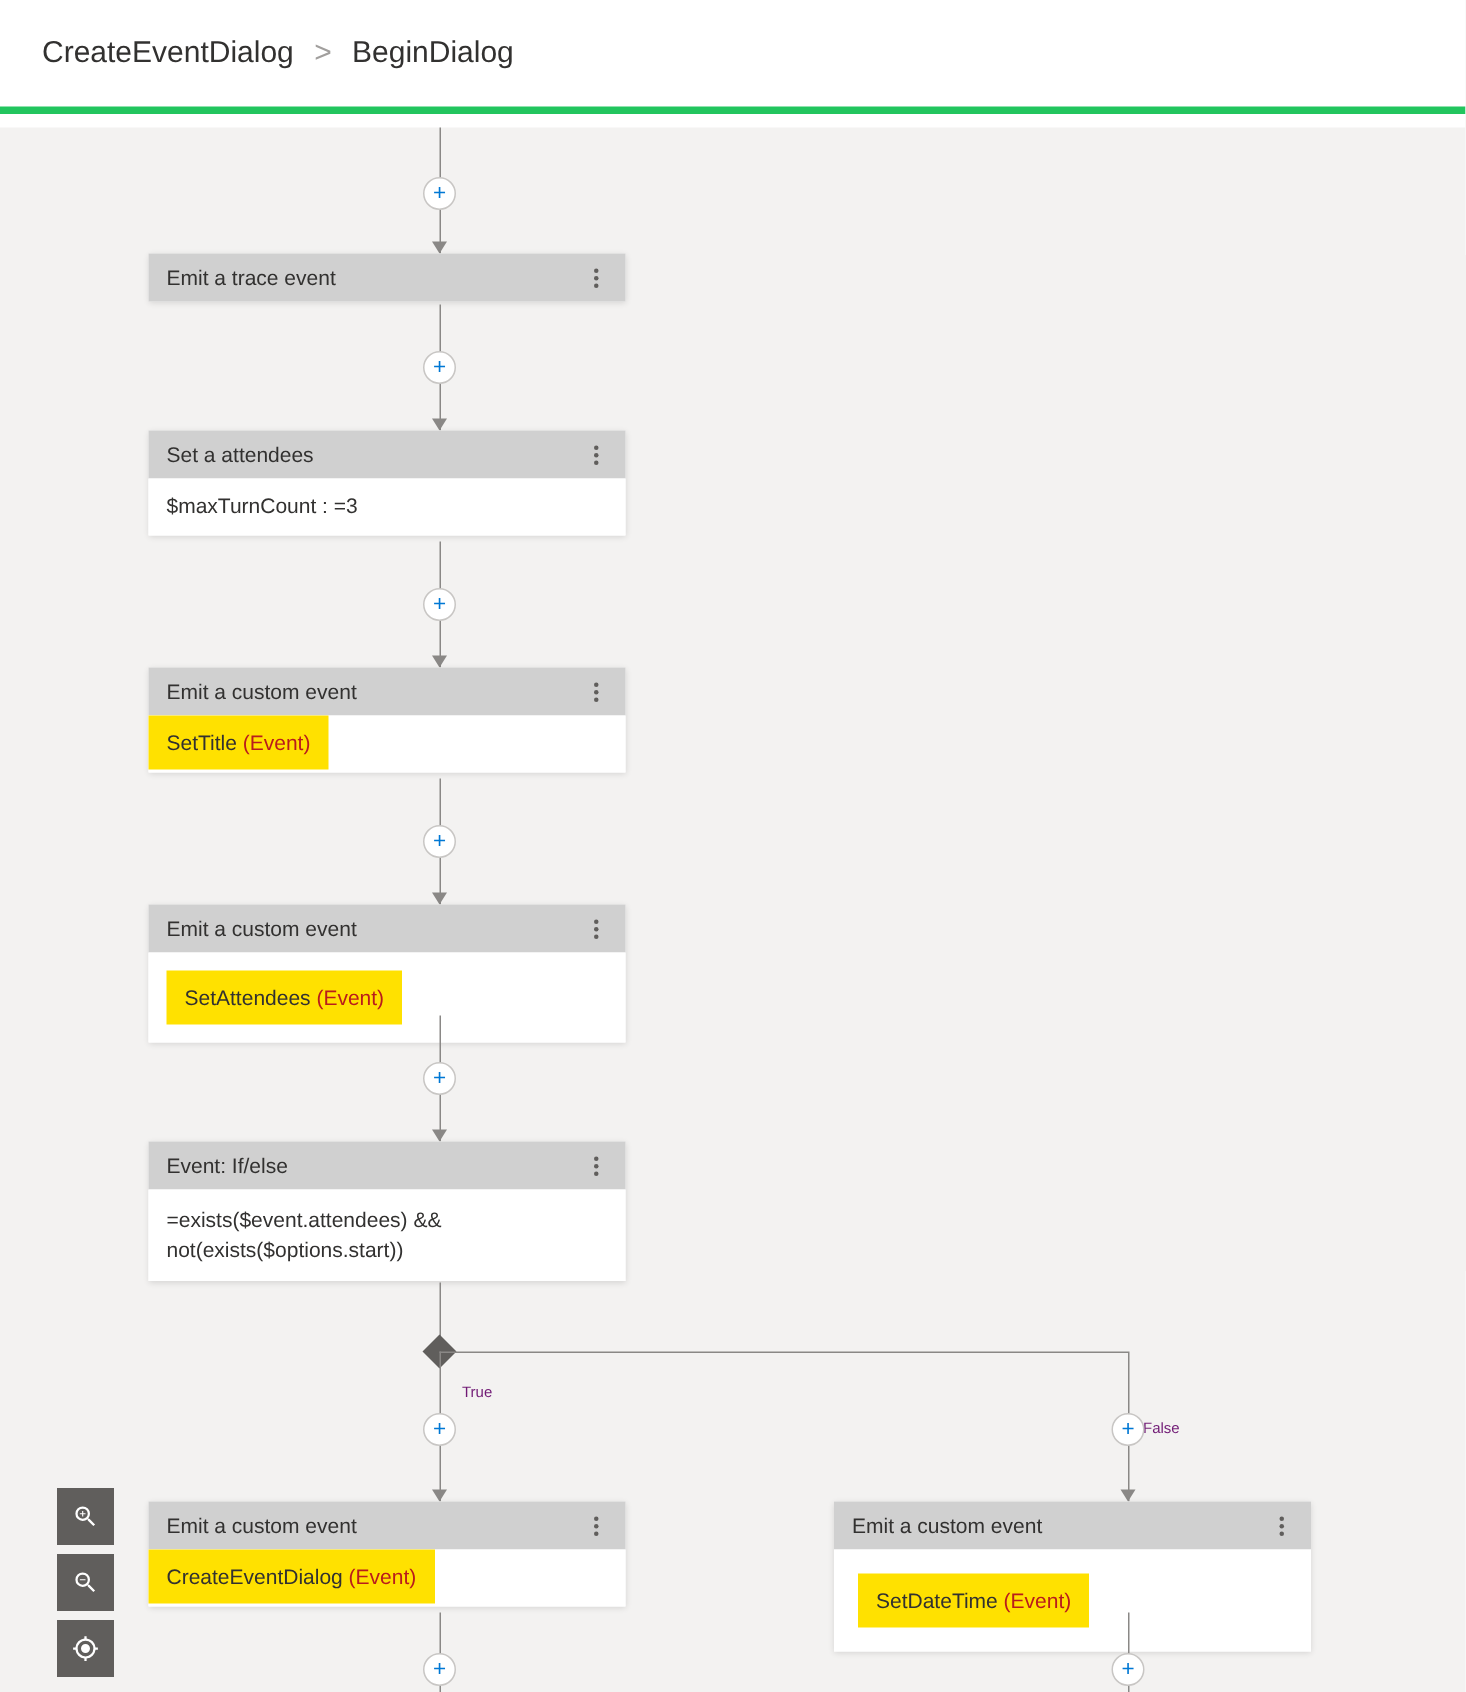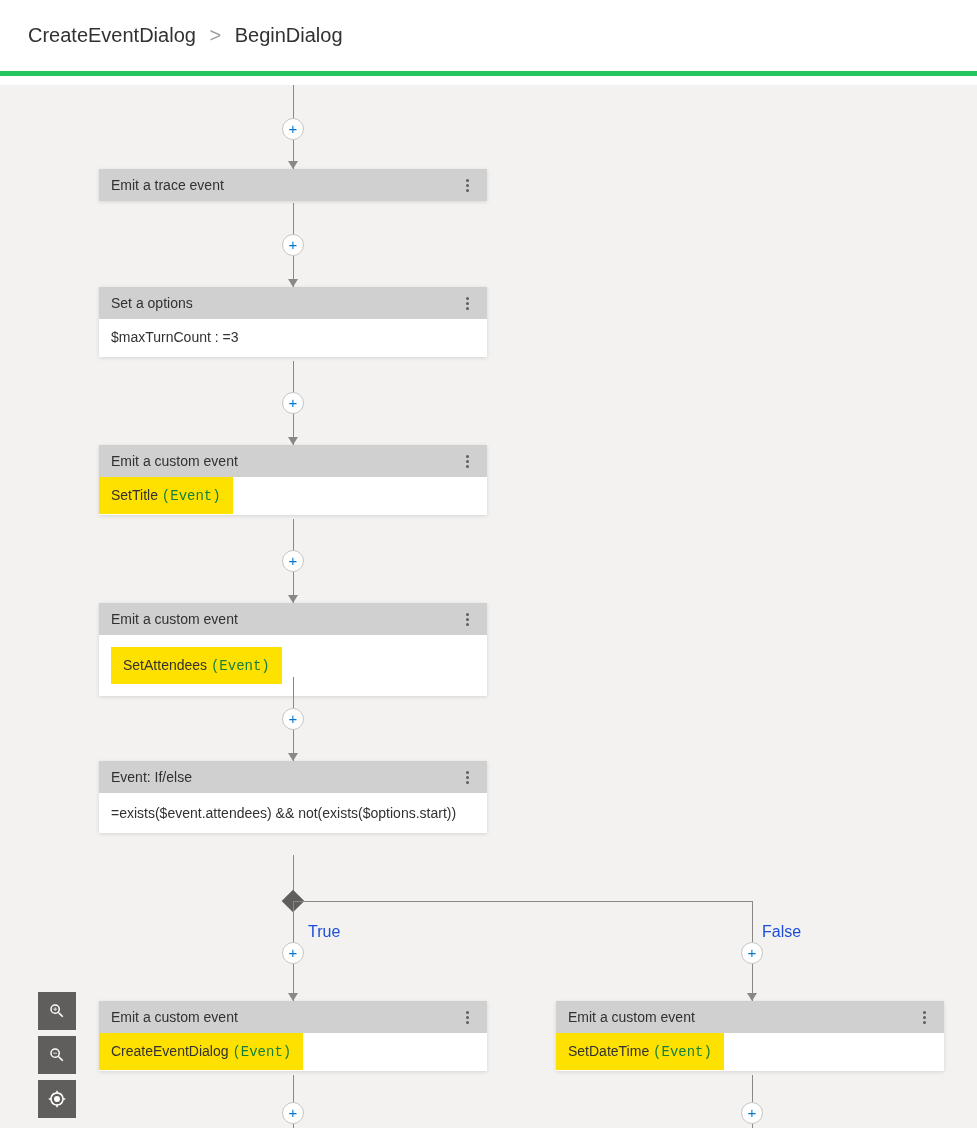--- a/index.html
+++ b/index.html
@@ -28,21 +28,21 @@
     top: 85px;
     left: 0;
     right: 0;
     bottom: 0;
     background: #f3f2f1;
   }
 
   
   .node {
     position: absolute;
-    width: 388px;
+    width: 318px;
     background: #fff;
     box-shadow: 0 1px 4px rgba(0,0,0,0.12);
   }
   .node-header {
     background: #d0d0d0;
     padding: 8px 12px;
     font-size: 14px;
     color: #323130;
     display: flex;
     justify-content: space-between;
@@ -69,22 +69,21 @@
     min-height: 38px;
   }
   .node-body .tag {
     display: inline-block;
     background: #ffe100;
     padding: 10px 12px;
     margin: -10px -12px;
     font-size: 14px;
   }
   .node-body .tag .evt {
-    color: #15803d;
-    font-family: Liberation Mono, monospace;
+    color: #b91c1c;
   }
 
   
   .vline {
     position: absolute;
     width: 0;
     border-left: 1px solid #8a8886;
   }
   .hline {
     position: absolute;
@@ -114,22 +113,22 @@
 
   
   .diamond {
     position: absolute;
     width: 16px; height: 16px;
     background: #605e5c;
     transform: translate(-50%, -50%) rotate(45deg);
   }
   .branch-label {
     position: absolute;
-    font-size: 16px;
-    color: #1d4ed8;
+    font-size: 10px;
+    color: #701a75;
     background: transparent;
   }
 
   
   .toolbar {
     position: absolute;
     left: 38px;
     bottom: 10px;
     display: flex;
     flex-direction: column;
@@ -172,21 +171,21 @@
         </div>
     </div>
   </div>
 
   <div class="vline" style="left:293px; top:118px; height:84px;"></div>
   <div class="plus" style="left:293px; top:160px;">+</div>
   <div class="arrowhead" style="left:288px; top:194px;"></div>
 
   <div class="node" style="left:99px; top:202px;">
     <div class="node-header">
-      <span>Set a options</span>
+      <span>Set a attendees</span>
       <div class="kebab">
           <span></span>
           <span></span>
           <span></span>
         </div>
     </div>
     <div class="node-body">
       <span>$maxTurnCount : =3</span>
     </div>
   </div>
@@ -255,21 +254,21 @@
   <div class="diamond" style="left:293px; top:816px;"></div>
 
   <div class="hline" style="left:293px; top:816px; width:459px;"></div>
 
   <div class="vline" style="left:293px; top:816px; height:100px;"></div>
   <div class="branch-label" style="left:308px; top:838px;">True</div>
   <div class="plus" style="left:293px; top:868px;">+</div>
   <div class="arrowhead" style="left:288px; top:908px;"></div>
 
   <div class="vline" style="left:752px; top:816px; height:100px;"></div>
-  <div class="branch-label" style="left:762px; top:838px;">False</div>
+  <div class="branch-label" style="left:762px; top:862px;">False</div>
   <div class="plus" style="left:752px; top:868px;">+</div>
   <div class="arrowhead" style="left:747px; top:908px;"></div>
 
   <div class="node" style="left:99px; top:916px;">
     <div class="node-header">
       <span>Emit a custom event</span>
       <div class="kebab">
           <span></span>
           <span></span>
           <span></span>
@@ -285,21 +284,21 @@
 
   <div class="node" style="left:556px; top:916px;">
     <div class="node-header">
       <span>Emit a custom event</span>
       <div class="kebab">
           <span></span>
           <span></span>
           <span></span>
         </div>
     </div>
-    <div class="node-body" style="padding:0;">
+    <div class="node-body" style="padding:16px;">
       <span class="tag" style="margin:0;">
         <span>SetDateTime</span>
         <span class="evt">(Event)</span>
       </span>
     </div>
   </div>
 
   <div class="vline" style="left:293px; top:990px; height:60px;"></div>
   <div class="plus" style="left:293px; top:1028px;">+</div>
 

